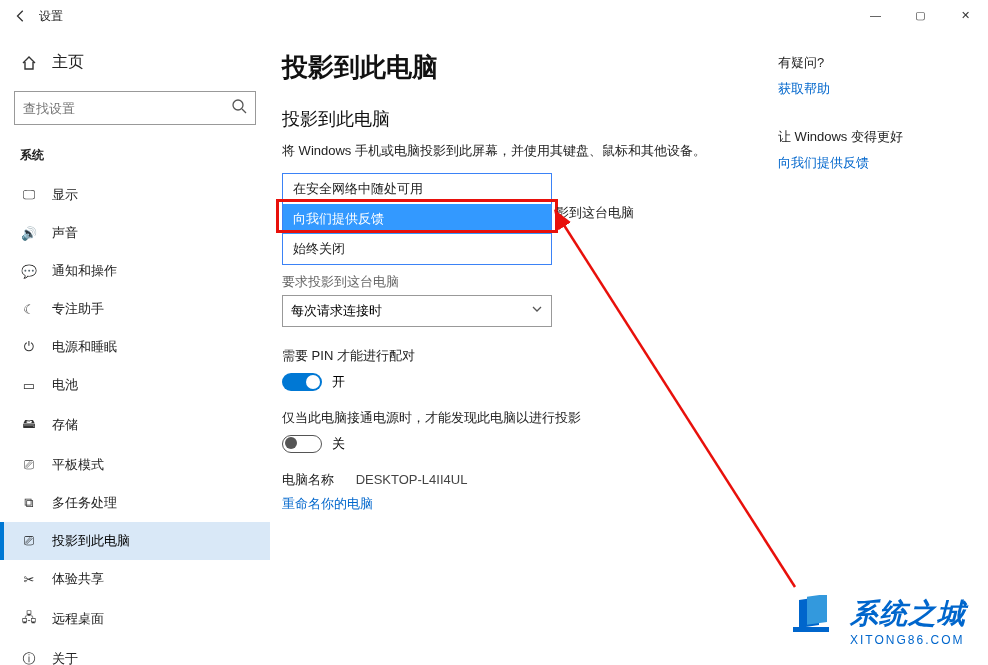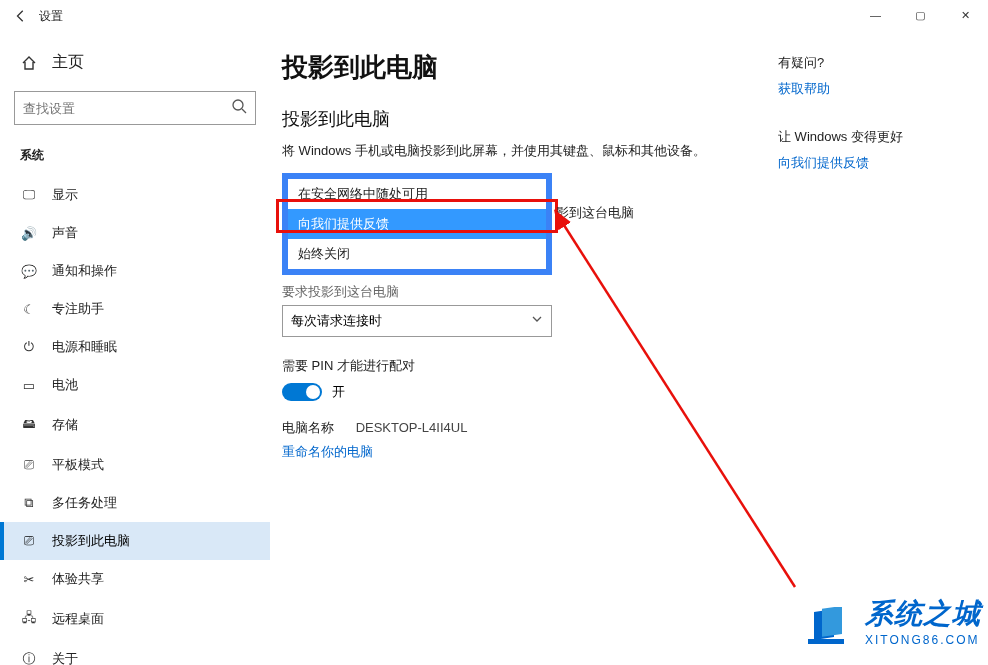--- a/index.html
+++ b/index.html
@@ -29,21 +29,21 @@
 
 
 .main { flex:1; padding: 18px 30px 0 12px; position:relative; display:flex; }
 .content { flex:1; max-width: 480px; }
 .right-panel { width: 200px; padding-left: 20px; padding-top: 4px;}
 
 h1 { font-size: 26px; font-weight: 600; margin-bottom: 22px; color:#111; }
 h2 { font-size: 18px; font-weight: 500; margin-bottom: 10px; color:#111; }
 .desc { font-size: 13px; color:#222; margin-bottom: 12px; line-height: 1.5; }
 
-.dropdown-open { position: relative; width: 270px; border:6px solid #3b82f6; background:#fff; margin-top: 2px; }
+.dropdown-open { position: relative; width: 270px; border:1px solid #3b82f6; background:#fff; margin-top: 2px; }
 .dropdown-open .opt { padding: 6px 10px; font-size: 13px; cursor:pointer; color:#222; }
 .dropdown-open .opt.hover { background: #3399ff; color:#fff; }
 .red-box { position:absolute; border: 3px solid #e8100b; pointer-events:none; left:-6px; top: 26px; width: 282px; height: 34px;}
 
 .cutoff-label { font-size: 13px; color:#666; margin-top: 8px; margin-bottom: 4px; }
 .select-closed { width: 270px; height: 32px; border:1px solid #999; display:flex; align-items:center; justify-content: space-between; padding: 0 8px; font-size:13px; cursor:pointer; margin-bottom: 20px;}
 .select-closed .chev { color:#555; }
 
 .setting-block { margin-bottom: 18px; }
 .setting-label { font-size: 13px; margin-bottom: 8px; color:#222; }
@@ -61,21 +61,21 @@
 .link { color:#0066cc; font-size: 13px; cursor:pointer; display:block; }
 .link.rename { margin-top: 6px; }
 
 .right-panel h3 { font-size: 13px; font-weight:400; margin-bottom: 8px; color:#222;}
 .right-panel .link { margin-bottom: 30px; }
 
 
 svg.arrow-svg { position:absolute; pointer-events:none; top:0; left:0;}
 
 
-.watermark { position:absolute; bottom: 18px; right: 7px; display:flex; align-items:flex-end; gap:19px; }
+.watermark { position:absolute; bottom: 18px; right: 22px; display:flex; align-items:flex-start; gap:19px; }
 .watermark .logo { width:40px; height:40px; }
 .watermark .txt1 { font-size: 28px; font-weight:700; color:#0066cc; font-style: italic; letter-spacing: 1px;}
 .watermark .txt2 { font-size: 12px; color:#0066cc; letter-spacing: 2px; }
 .overlay-right-text { position:absolute; left: 286px; top: 172px; font-size:13px; color:#222;}
 </style>
 </head>
 <body>
 
 <div class="titlebar">
   <div class="back">
@@ -194,20 +194,27 @@
       </div>
 
       <div class="setting-block">
         <div class="setting-label">需要 PIN 才能进行配对</div>
         <div class="toggle-row">
           <div class="toggle on"></div>
           <span class="toggle-text">开</span>
         </div>
       </div>
 
+      <div class="setting-block">
+        <div class="setting-label">仅当此电脑接通电源时，才能发现此电脑以进行投影</div>
+        <div class="toggle-row">
+          <div class="toggle off"></div>
+          <span class="toggle-text">关</span>
+        </div>
+      </div>
 
       <div class="setting-block">
         <div class="pcname-row">
           <span>电脑名称</span>
           <span class="val">DESKTOP-L4II4UL</span>
         </div>
         <a class="link rename">重命名你的电脑</a>
       </div>
     </div>
 

